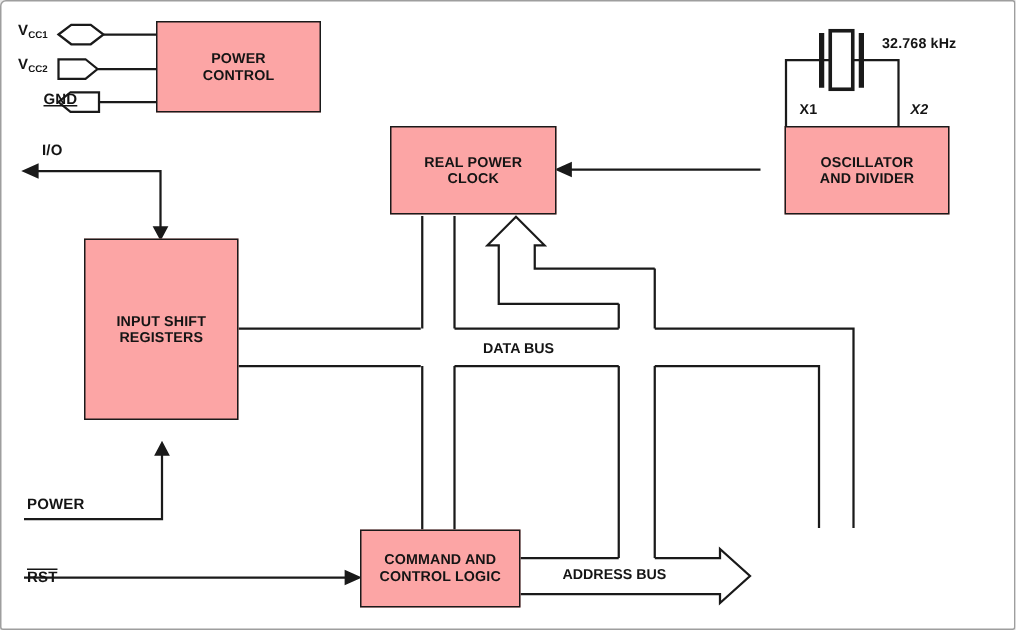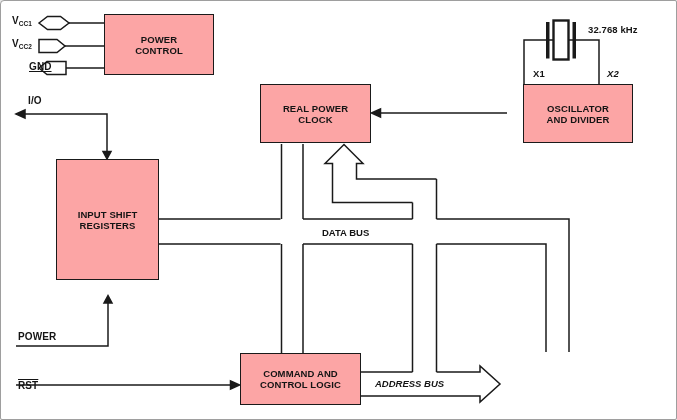--- a/index.html
+++ b/index.html
@@ -88,21 +88,21 @@
   <div class="block" style="left:259px;top:83px;width:111px;height:59px;">
     <div class="block-label">REAL POWER
 CLOCK</div>
   </div>
 
   <div class="block" style="left:55px;top:158px;width:103px;height:121px;">
     <div class="block-label">INPUT SHIFT
 REGISTERS</div>
   </div>
 
-  <div class="block" style="left:239px;top:352px;width:121px;height:52px;">
+  <div class="block" style="left:239px;top:352px;width:107px;height:52px;">
     <div class="block-label">COMMAND AND
 CONTROL LOGIC</div>
   </div>
 
 
   <div class="lbl" style="left:11px;top:15px;">
     <span>V</span><span class="sub">CC1</span>
   </div>
   <div class="lbl" style="left:11px;top:38px;">
     <span>V</span><span class="sub">CC2</span>
@@ -111,15 +111,15 @@
   <div class="lbl" style="left:16px;top:95px;margin-left:11px;">I/O</div>
   <div class="lbl" style="left:17px;top:331px;">POWER</div>
   <div class="lbl" style="left:17px;top:380px;">
     <span class="overline-text">RST</span>
   </div>
   <div class="lbl small" style="left:532px;top:68px;">X1</div>
   <div class="lbl small" style="left:606px;top:68px;font-style:italic;">X2</div>
 
   <div class="lbl small" style="left:587px;top:24px;">32.768 kHz</div>
   <div class="bus-label" style="left:321px;top:226px;width:81px;">DATA BUS</div>
-  <div class="bus-label" style="left:374px;top:377px;width:86px;font-style:italic;">ADDRESS BUS</div>
+  <div class="bus-label" style="left:374px;top:377px;width:86px;">ADDRESS BUS</div>
 
 </div>
 
 </body></html>

